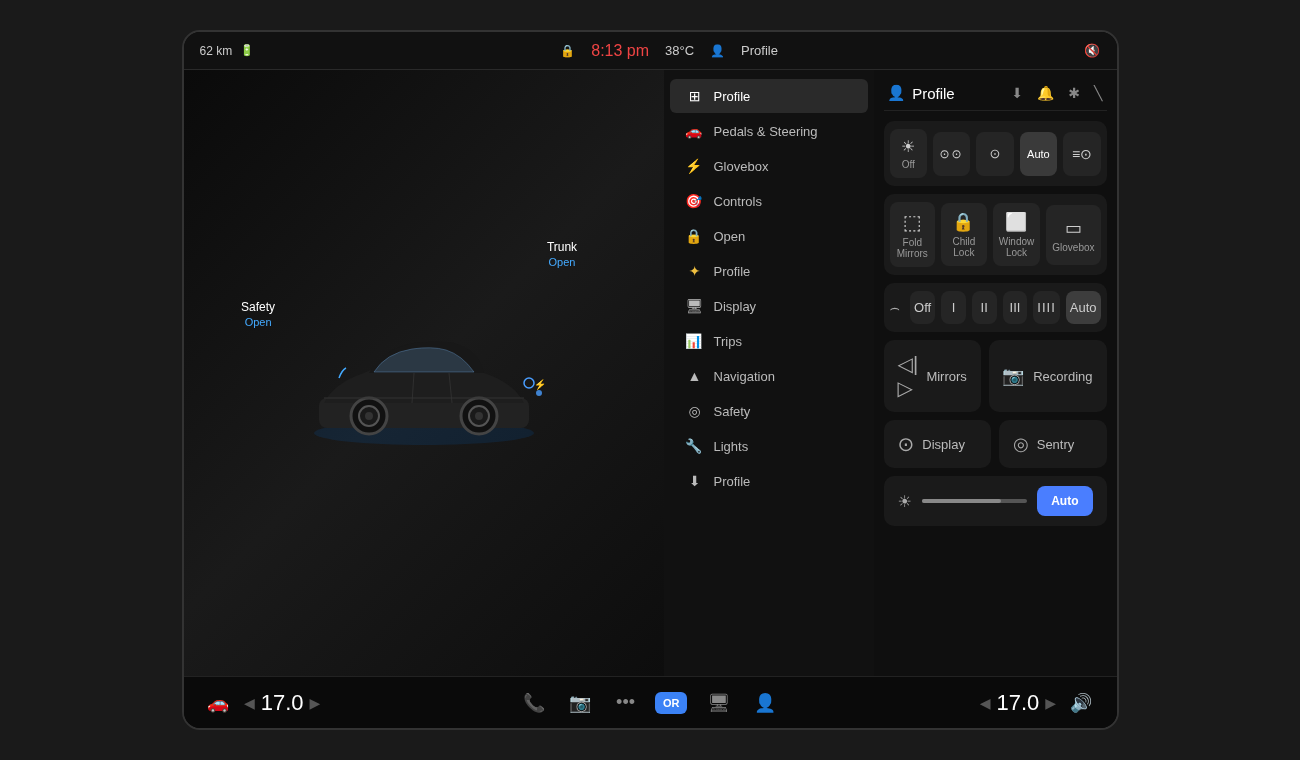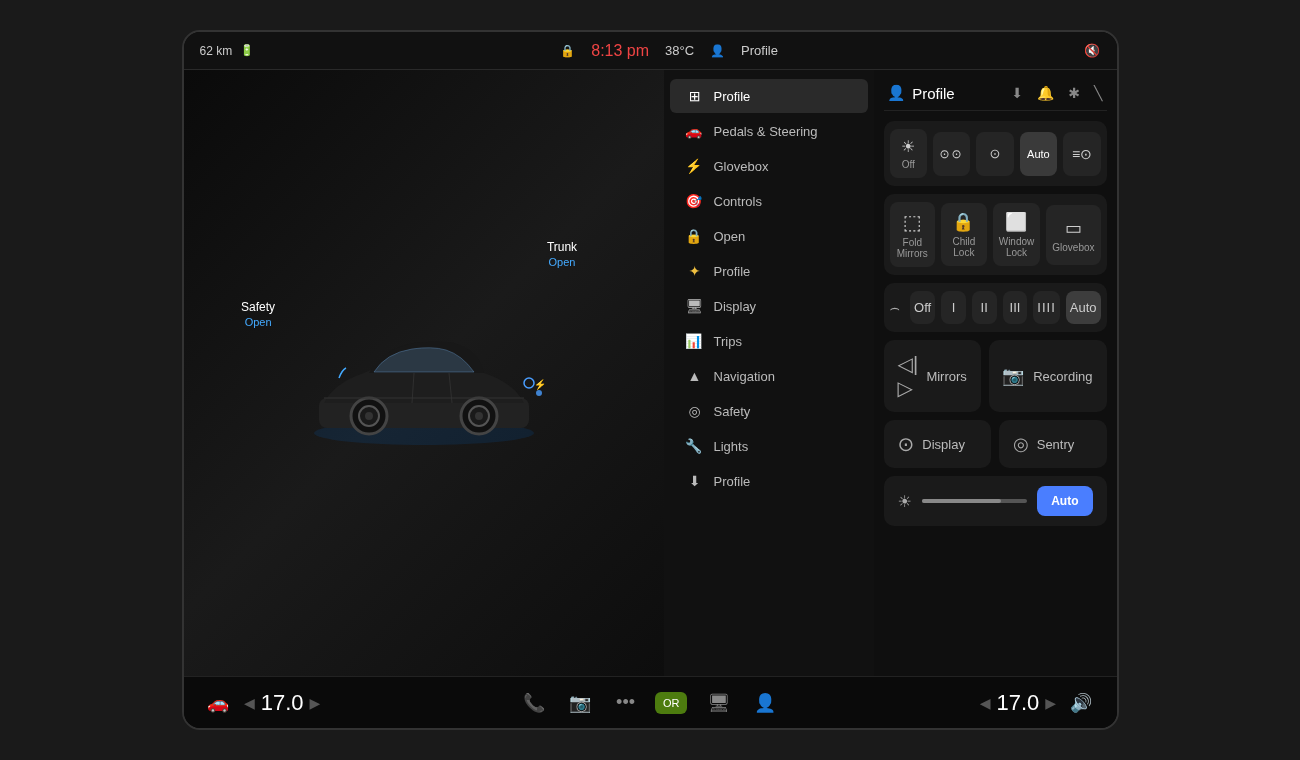--- a/index.html
+++ b/index.html
@@ -275,26 +275,26 @@
     }
     .taskbar-speed {
       color: #fff;
       font-size: 22px;
       font-weight: 300;
       display: flex;
       align-items: center;
       gap: 6px;
     }
     .taskbar-btn-red {
-      background: #4d7c0f;
+      background: #3b82f6;
       color: #fff;
       border-radius: 6px;
       padding: 4px 8px;
       font-size: 12px;
-      font-weight: normal;
+      font-weight: bold;
       text-align: center;
     }
     
     .car-graphic {
       width: 280px;
       height: 170px;
     }
   </style>
 </head>
 <body>

